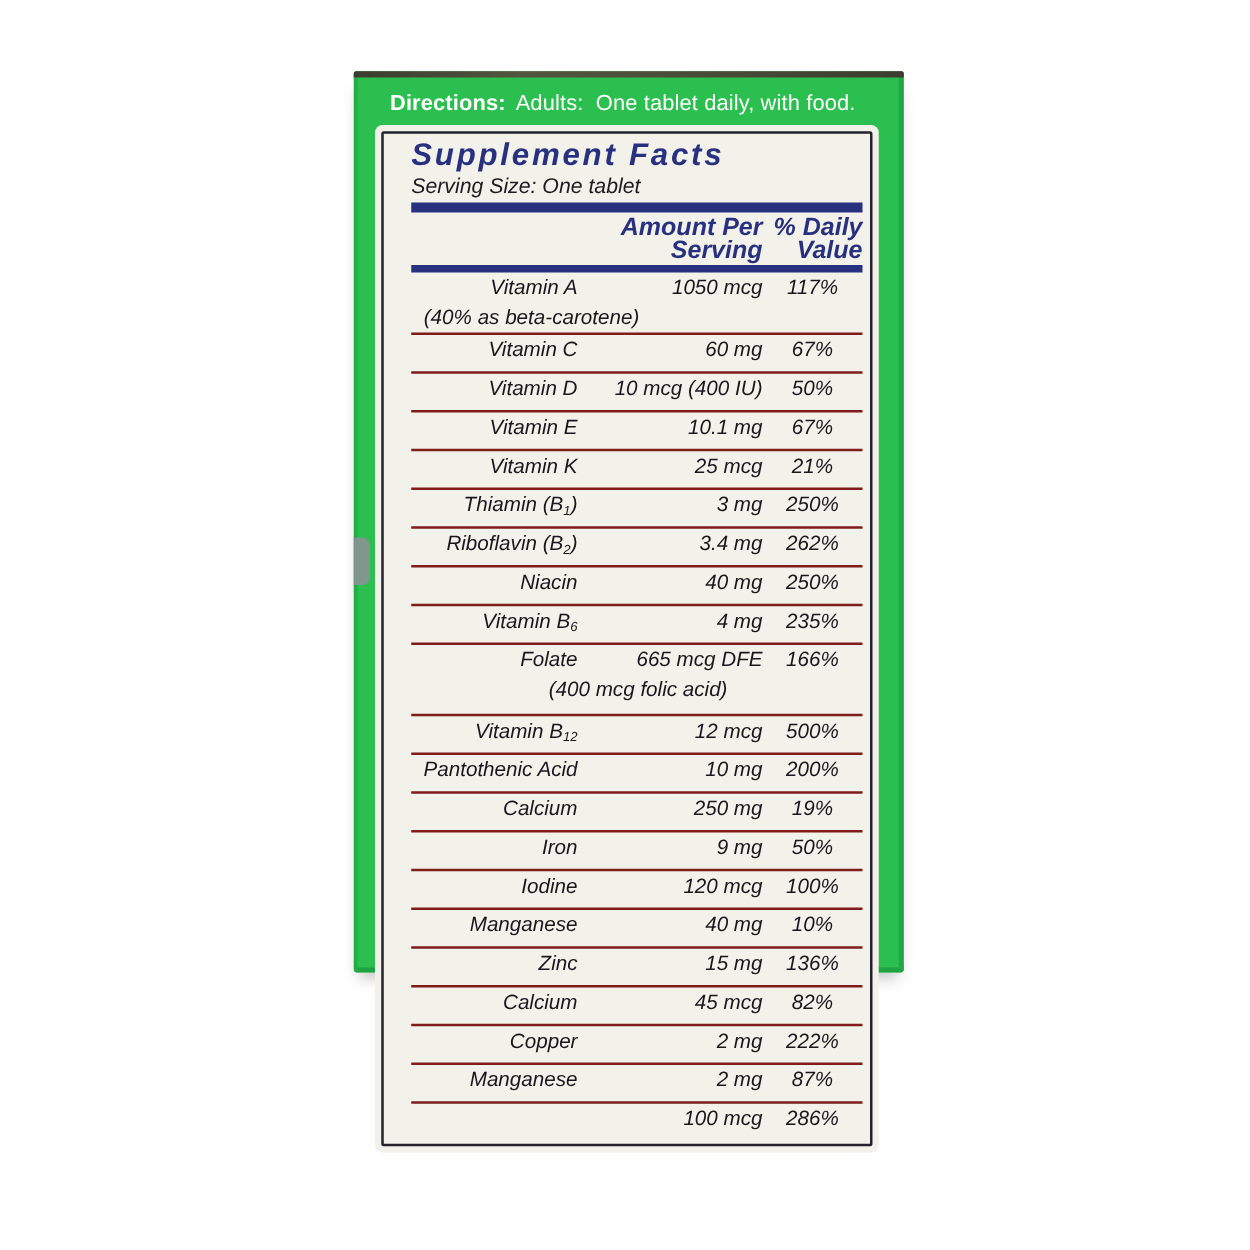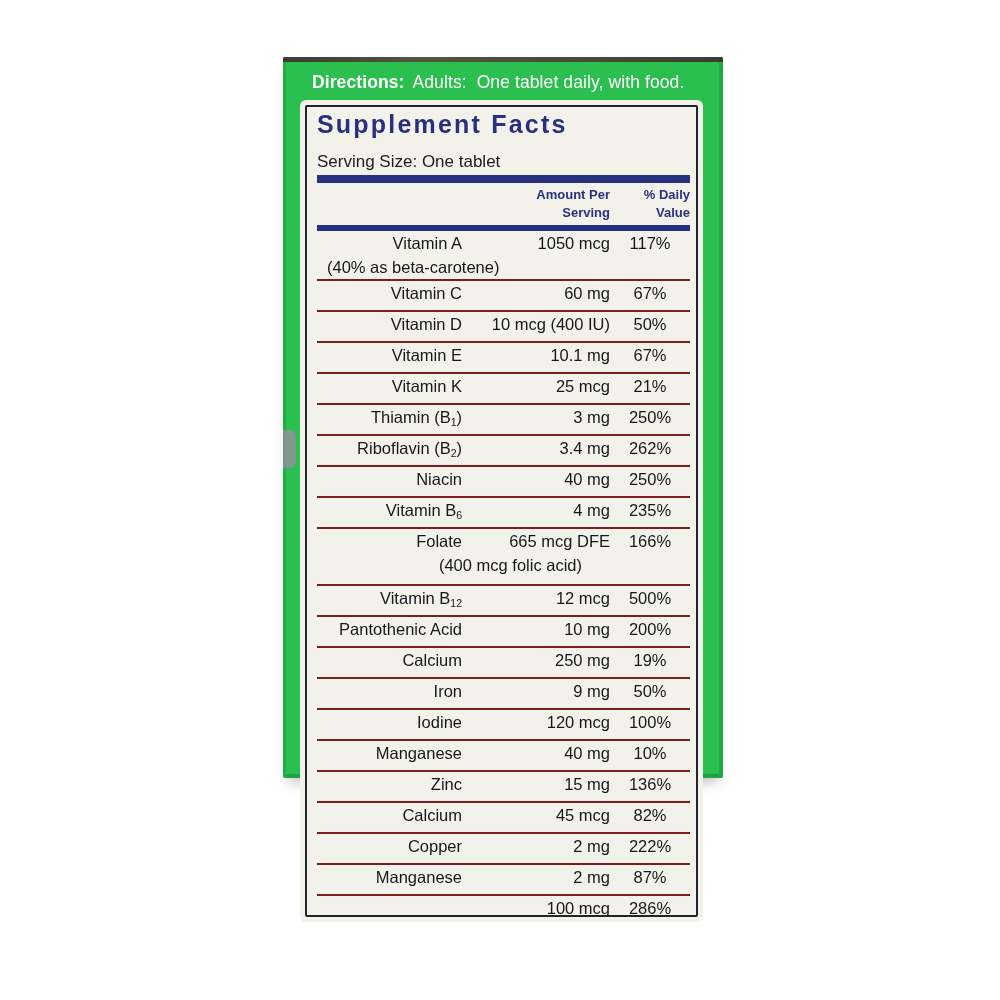--- a/index.html
+++ b/index.html
@@ -35,38 +35,39 @@
   .directions .dlabel { font-weight: bold; margin-right: 8px; }
 
   
   .panel {
     position: absolute; left: 17px; top: 43px; width: 403px; height: 822px;
     background: #f3f2ea; border-radius: 6px;
   }
   .inner {
     position: absolute; left: 5px; top: 5px; right: 5px; bottom: 5px;
     border: 2.5px solid #23232e; border-radius: 2px;
-    padding: 3px 6px 0 10px; overflow: hidden;
+    padding: 3px 6px 0 22px; overflow: hidden;
     color: #17171c;
+    font-style: italic;
   }
 
   .sf-title {
     color: #28317f; font-weight: bold; font-size: 25px;
     letter-spacing: 2.2px; line-height: 28px;
   }
-  .serving { font-size: 17px; line-height: 20px; margin: 14px 0 3px; color: #1b1b20; }
+  .serving { font-size: 17px; line-height: 20px; margin: 1px 0 3px; color: #1b1b20; }
 
   .bar { background: #28317f; }
   .bar.thick { height: 8px; }
   .bar.mid   { height: 6px; }
 
   .grid3 { display: grid; grid-template-columns: 1fr 148px 80px; }
 
   .colheads { padding: 3px 0 3px; }
-  .colheads .h { color: #28317f; font-weight: bold; font-size: 13px; line-height: 18px; text-align: right; }
+  .colheads .h { color: #28317f; font-weight: bold; font-size: 20px; line-height: 18px; text-align: right; }
 
   .rows {}
   .srow { padding: 2px 0 2px; border-top: 2px solid #7f1d1d; font-size: 16.5px; line-height: 20px; }
   .srow.first { border-top: none; }
   .cell-name { text-align: right; white-space: nowrap; }
   .cell-amount { text-align: right; white-space: nowrap; }
   .cell-dv { text-align: center; white-space: nowrap; }
   sub.iso { font-size: 10.5px; vertical-align: -3px; }
 
   .subline { font-size: 16.5px; line-height: 18px; }

